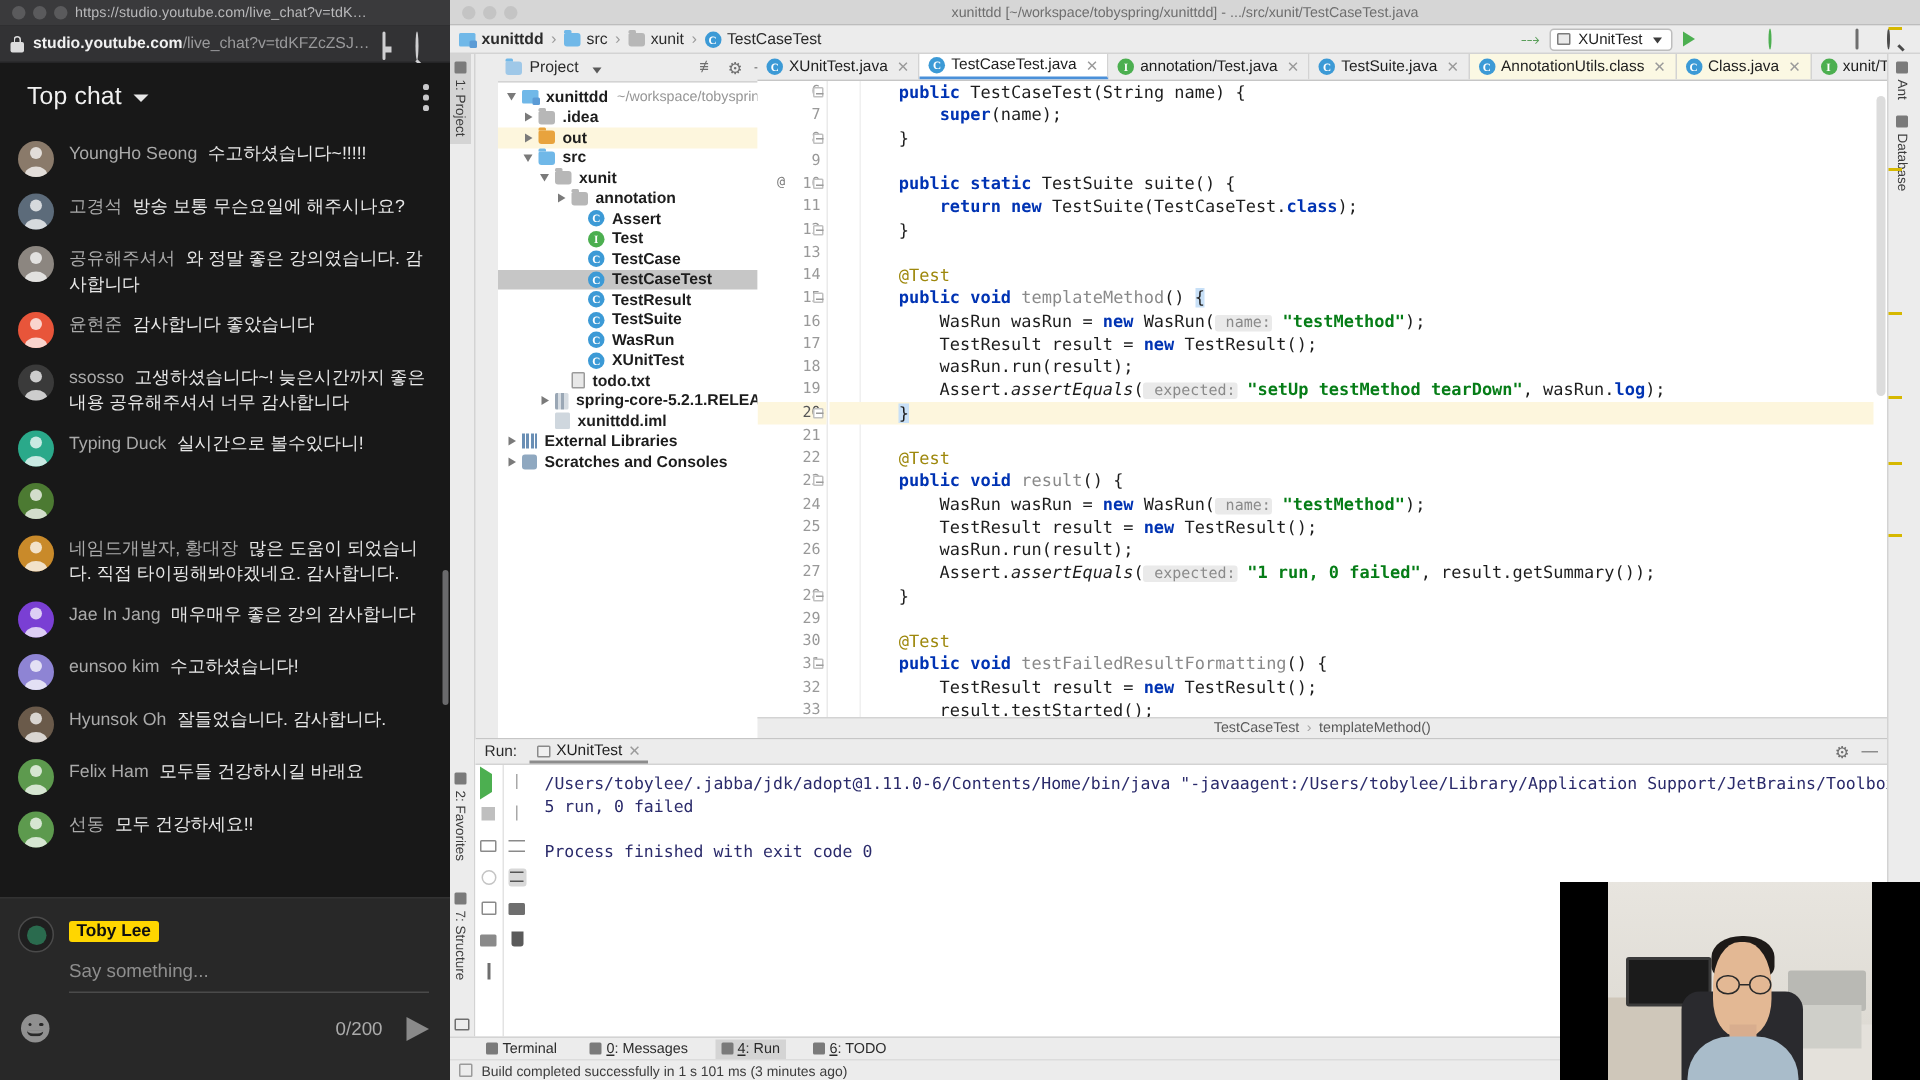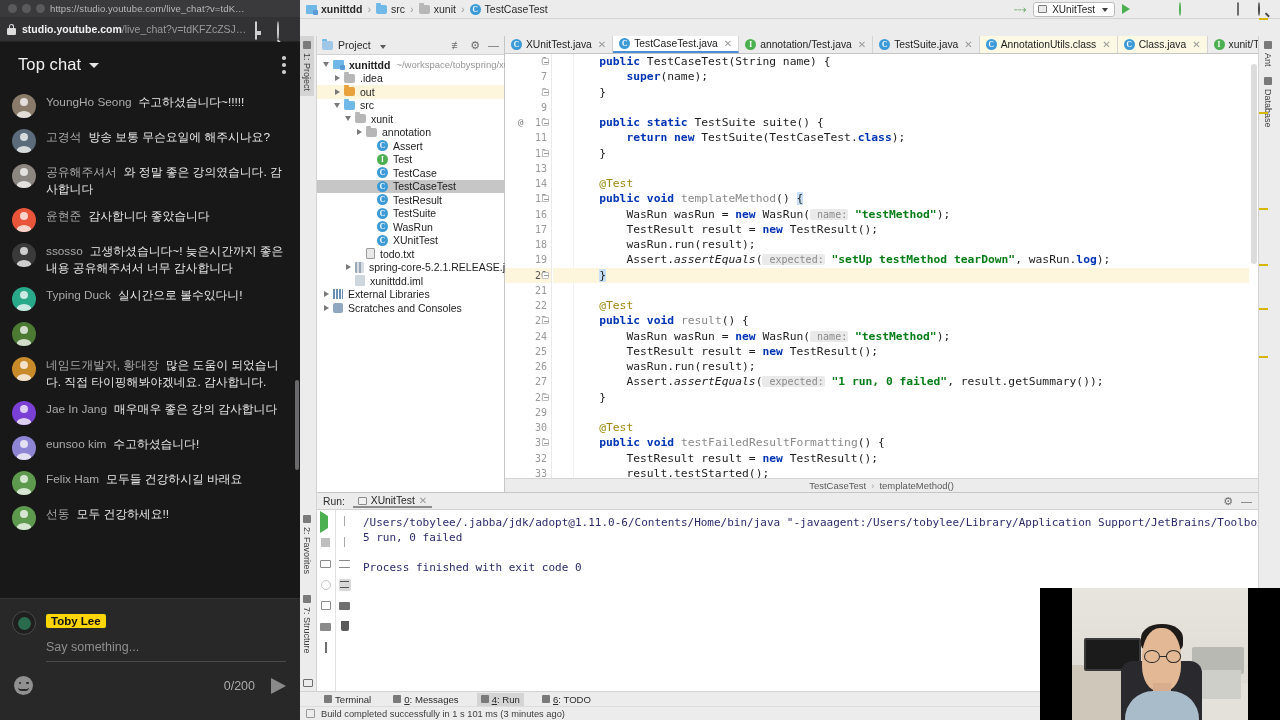--- a/index.html
+++ b/index.html
@@ -185,37 +185,37 @@
   .rail-tab {
     writing-mode: vertical-rl; font-size: 9px; color: #3c3c3c; padding: 5px 2px;
     white-space: nowrap; display: flex; align-items: center; gap: 4px;
   }
   .rail-tab.active { background: #d4d4d4; }
   .rail-ic { width: 8px; height: 8px; background: #7a7a7a; border-radius: 1px; }
   #rail-bottom { position: absolute; bottom: 4px; left: 3px; }
 
   
   #project-pane {
-    position: absolute; left: 17px; top: 36px; width: 188px; bottom: 29px;
+    position: absolute; left: 32px; top: 36px; width: 188px; bottom: 29px;
     background: #fff; border-right: 1px solid #c6c6c6;
   }
   #project-pane-header {
     height: 19px; background: #ececec; border-bottom: 1px solid #d3d3d3;
     display: flex; align-items: center; padding: 0 5px; gap: 5px;
   }
   #pp-title { font-size: 10.5px; color: #2b2b2b; }
   .pp-icons { margin-left: auto; display: flex; align-items: center; gap: 8px; color:#6e6e6e; font-size: 11px;}
   #tree { padding: 3px 0 0 0; font-size: 10.5px; color: #1d1d1d; }
   .tnode { height: 13.5px; display: flex; align-items: center; white-space: nowrap; padding-right: 4px; }
   .tnode.sel { background: #c6c6c6; }
   .tnode.hl { background: #fdf6dd; }
   .tw { width: 10px; flex: 0 0 auto; display:flex; align-items:center; justify-content:center; }
   .arrow-r { width:0;height:0;border-top:3.5px solid transparent;border-bottom:3.5px solid transparent;border-left:5px solid #7a7a7a;}
   .arrow-d { width:0;height:0;border-left:3.5px solid transparent;border-right:3.5px solid transparent;border-top:5px solid #7a7a7a;}
-  .tlabel { margin-left: 5px; }
+  .tlabel { margin-left: 5px; font-weight: bold; }
   .tpath { color: #969696; font-size: 9.5px; margin-left: 6px; }
   .jar-ic { width: 9px; height: 11px; background: linear-gradient(90deg,#9aa7b5 0 2px,#d6dce2 2px 4px,#9aa7b5 4px 6px,#d6dce2 6px 9px); border-radius:1px;}
   .txt-ic { width: 9px; height: 11px; background: #e8e8e8; border: 1px solid #9b9b9b; border-radius: 1px; }
   .iml-ic { width: 10px; height: 11px; background: #cfd7de; border-radius:1px; position: relative;}
   .lib-ic { width: 10px; height: 10px; background: repeating-linear-gradient(90deg,#6a8fb5 0 2px,#fff 2px 3px); }
   .scratch-ic { width: 10px; height: 10px; background: #8fa8c0; border-radius: 2px; }
 
   
   #editor-tabs {
     position: absolute; left: 205px; top: 36px; right: 22px; height: 18px;
@@ -461,20 +461,27 @@
           <div class="msg-text"><span class="msg-author">Jae In Jang</span>매우매우 좋은 강의 감사합니다</div>
         </div>
         <div class="chat-msg">
           <div class="avatar" style="background: rgb(142, 132, 212);">
             <span class="ghead"></span>
             <span class="gbody"></span>
           </div>
           <div class="msg-text"><span class="msg-author">eunsoo kim</span>수고하셨습니다!</div>
         </div>
         <div class="chat-msg">
+          <div class="avatar" style="background: rgb(106, 90, 74);">
+            <span class="ghead"></span>
+            <span class="gbody"></span>
+          </div>
+          <div class="msg-text"><span class="msg-author">Hyunsok Oh</span>잘들었습니다. 감사합니다.</div>
+        </div>
+        <div class="chat-msg">
           <div class="avatar" style="background: rgb(93, 154, 78);">
             <span class="ghead"></span>
             <span class="gbody"></span>
           </div>
           <div class="msg-text"><span class="msg-author">Felix Ham</span>모두들 건강하시길 바래요</div>
         </div>
         <div class="chat-msg">
           <div class="avatar" style="background: rgb(93, 154, 78);">
             <span class="ghead"></span>
             <span class="gbody"></span>
@@ -499,20 +506,26 @@
             <span class="m"></span>
         </span>
         <span id="char-count">0/200</span>
         <span id="send-btn"></span>
       </div>
     </div>
   </div>
 
   <div id="ide">
 
+    <div id="ide-titlebar">
+      <span class="mac-dot"></span>
+      <span class="mac-dot"></span>
+      <span class="mac-dot"></span>
+      <span id="ide-title">xunittdd [~/workspace/tobyspring/xunittdd] - .../src/xunit/TestCaseTest.java</span>
+    </div>
 
     <div id="ide-navbar">
       <span class="crumb">
         <span class="ic">
             <span class="mod-ic"></span>
           </span>
         <b>xunittdd</b>
       </span>
       <span class="crumb">
         <span class="ic">

